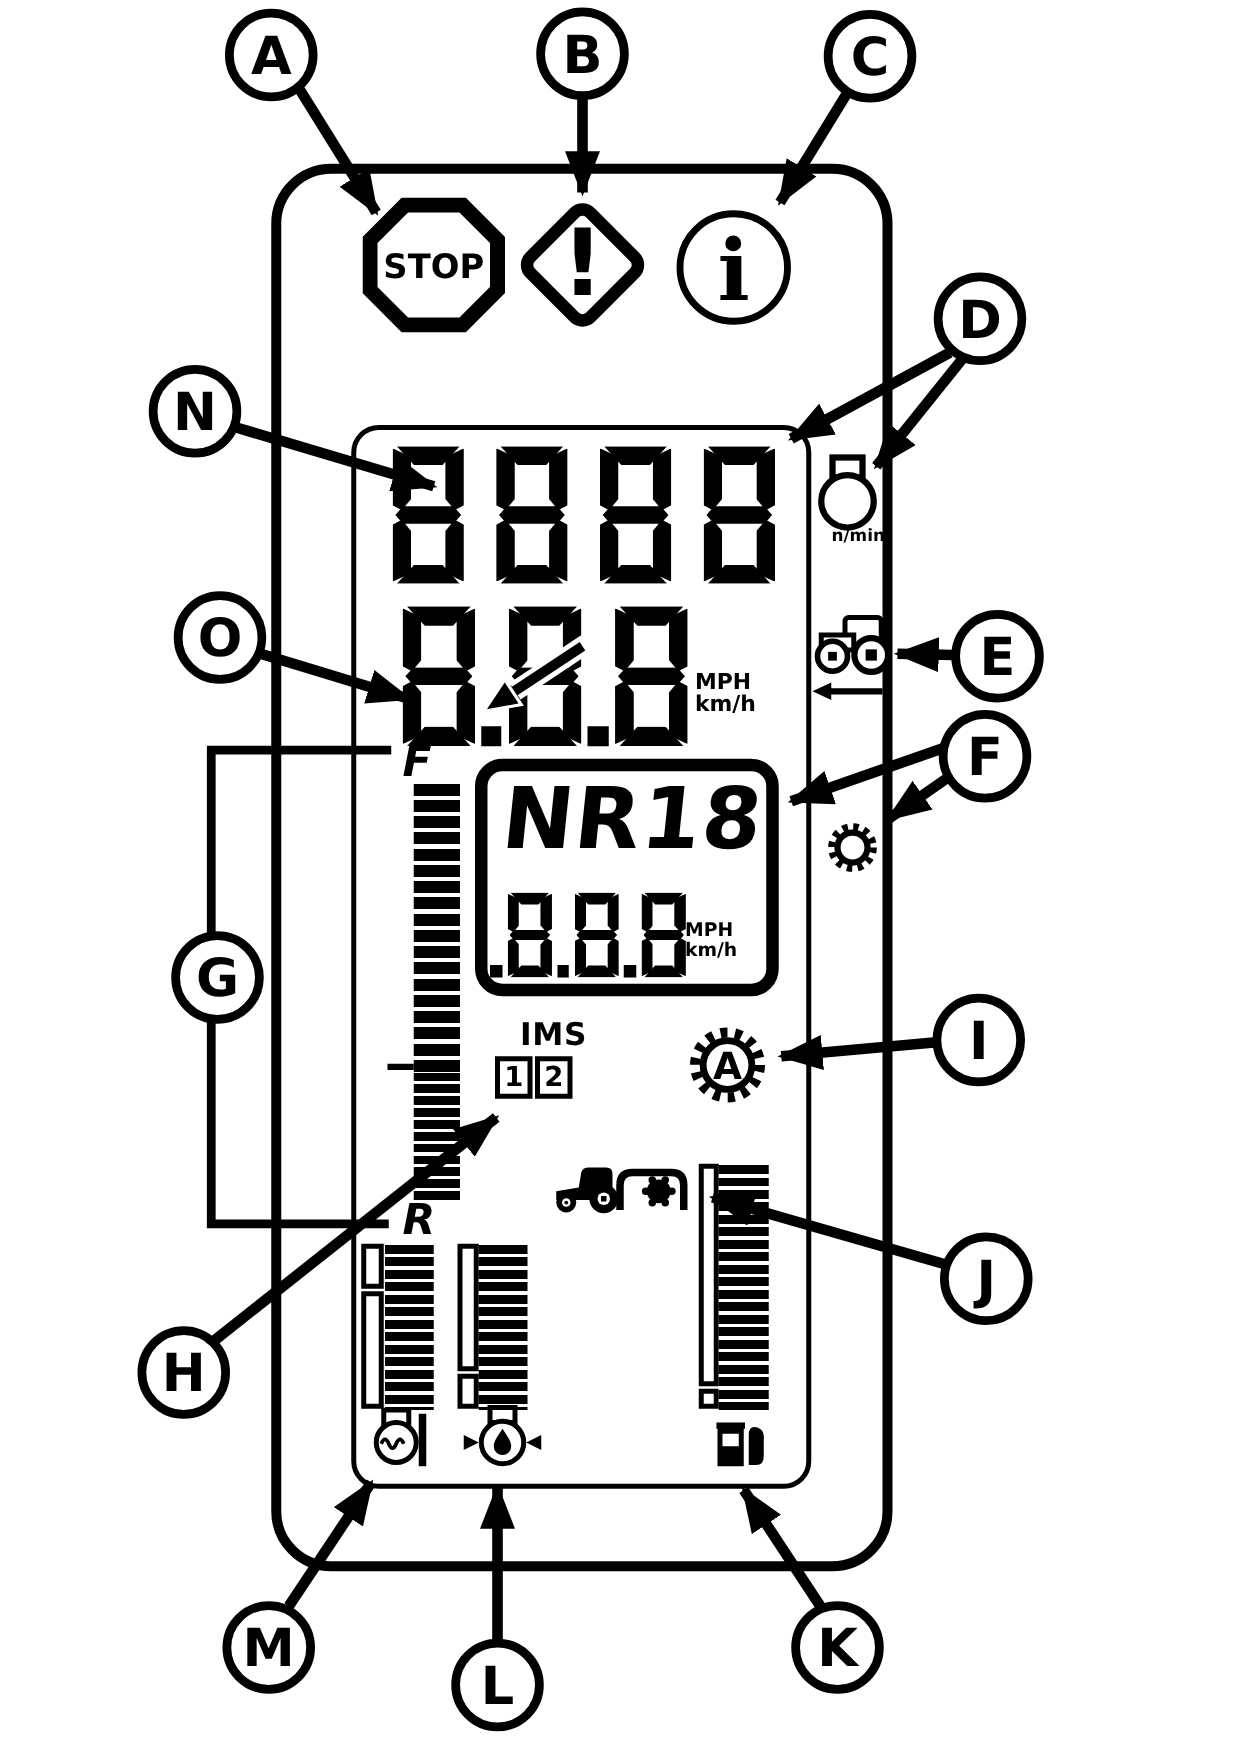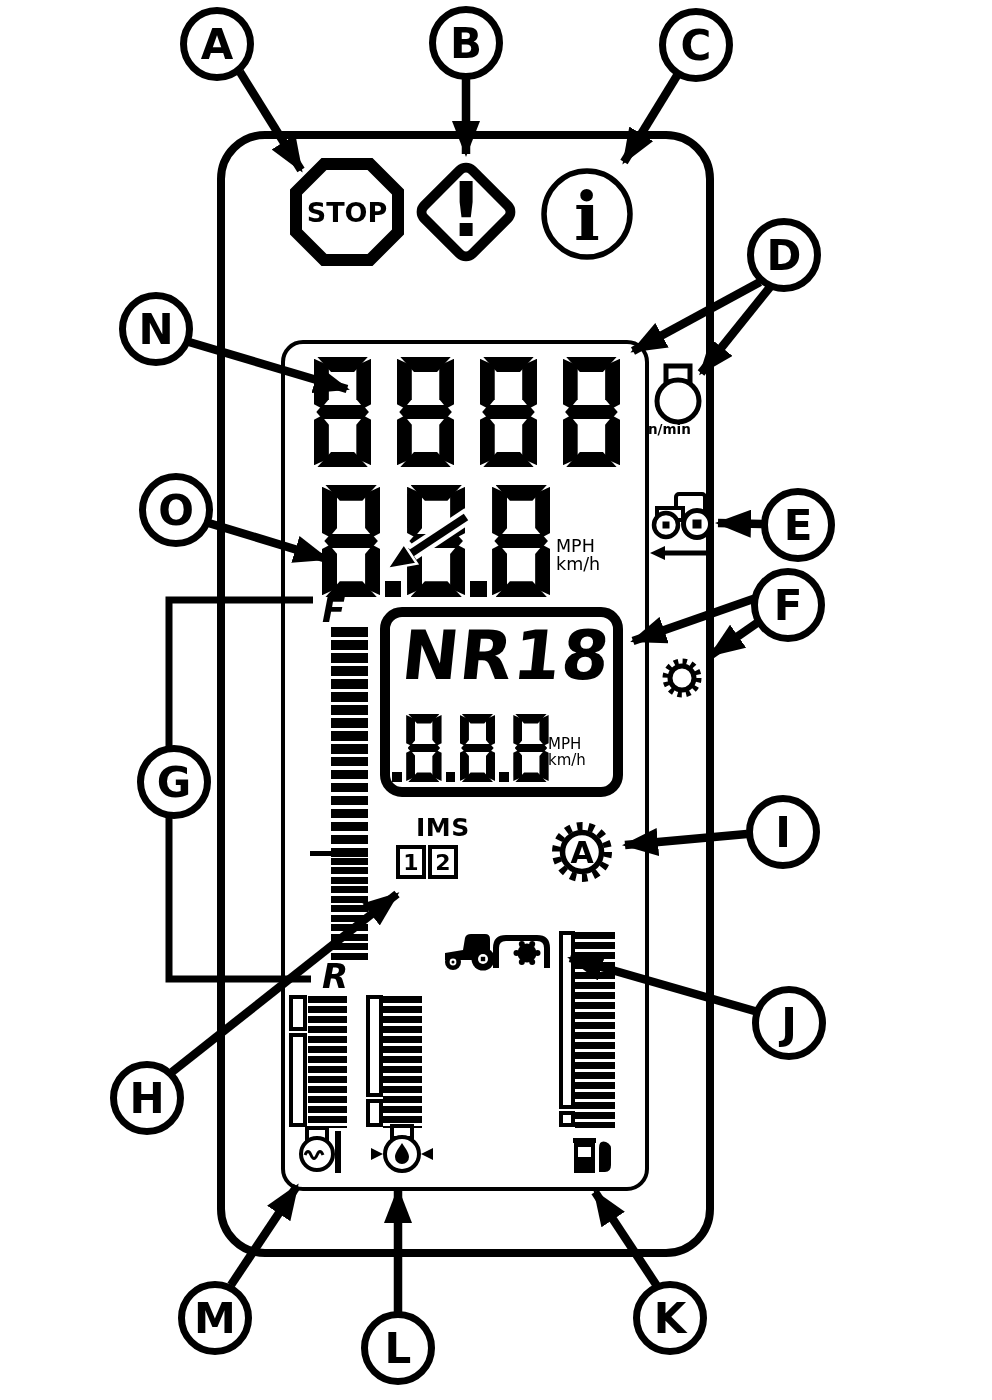--- a/index.html
+++ b/index.html
@@ -22,21 +22,21 @@
   .sa{left:6%;right:6%;top:0;height:14%;clip-path:polygon(0 0,100% 0,72% 100%,28% 100%)}
   .sd{left:6%;right:6%;bottom:0;height:14%;clip-path:polygon(28% 0,72% 0,100% 100%,0 100%)}
   .sg{left:4%;right:4%;top:43.5%;height:13%;clip-path:polygon(0 50%,12% 0,88% 0,100% 50%,88% 100%,12% 100%)}
   .sf{left:0;top:1.5%;width:26%;height:45%;clip-path:polygon(0 0,100% 14%,100% 82%,50% 100%,0 92%)}
   .sb{right:0;top:1.5%;width:26%;height:45%;clip-path:polygon(0 14%,100% 0,100% 92%,50% 100%,0 82%)}
   .se{left:0;bottom:1.5%;width:26%;height:45%;clip-path:polygon(0 8%,50% 0,100% 18%,100% 86%,0 100%)}
   .sc{right:0;bottom:1.5%;width:26%;height:45%;clip-path:polygon(0 18%,50% 0,100% 8%,100% 100%,0 86%)}
   .ss-dot{position:relative;width:.15em;height:1em;flex:none}
   .ss-dot::after{content:"";position:absolute;left:0;bottom:0;width:.145em;height:.145em;background:#000}
   
-  .units{position:absolute;font-weight:normal;line-height:1.05}
+  .units{position:absolute;font-weight:bold;line-height:1.05}
   .units span{display:block}
   
   .stripes-a{background:repeating-linear-gradient(180deg,#000 0 9.5px,#fff 9.5px 13px)}
   .stripes-b{background:repeating-linear-gradient(180deg,#000 0 7px,#fff 7px 9.5px)}
   .stripes-c{background:repeating-linear-gradient(180deg,#000 0 7px,#fff 7px 10px)}
   .gcol{position:absolute;box-sizing:border-box;border:4px solid #000;background:#fff}
   .fr-label{position:absolute;font:bold italic 34px "DejaVu Sans",sans-serif}
   .ims-box{position:absolute;box-sizing:border-box;width:30px;height:34px;border:4px solid #000;
       display:flex;align-items:center;justify-content:center;font:bold 22px "DejaVu Sans",sans-serif}
   .nr-box{position:absolute;left:380px;top:607px;width:243px;height:190px;box-sizing:border-box;
@@ -120,21 +120,21 @@
         <i class="se"></i>
         <i class="sf"></i>
         <i class="sg"></i>
       </span>
     </div>
 
   <svg class="abs" style="left:650px;top:363px" width="56" height="64" viewBox="0 0 56 64">
     <rect x="16" y="3" width="24" height="16" fill="#fff" stroke="#000" stroke-width="5"></rect>
     <circle cx="28" cy="38" r="21" fill="#fff" stroke="#000" stroke-width="5"></circle>
   </svg>
-  <div class="abs" style="left:648px;top:421px;width:60px;text-align:left;font:bold 13.5px 'DejaVu Sans',sans-serif">n/min</div>
+  <div class="abs" style="left:648px;top:421px;width:60px;text-align:right;font:bold 13.5px 'DejaVu Sans',sans-serif">n/min</div>
 
   <div class="sevenseg" style="left:322px;top:485px;height:112px;font-size:112px;gap:5px">
       <span class="ss-digit">
         <i class="sa"></i>
         <i class="sb"></i>
         <i class="sc"></i>
         <i class="sd"></i>
         <i class="se"></i>
         <i class="sf"></i>
         <i class="sg"></i>

